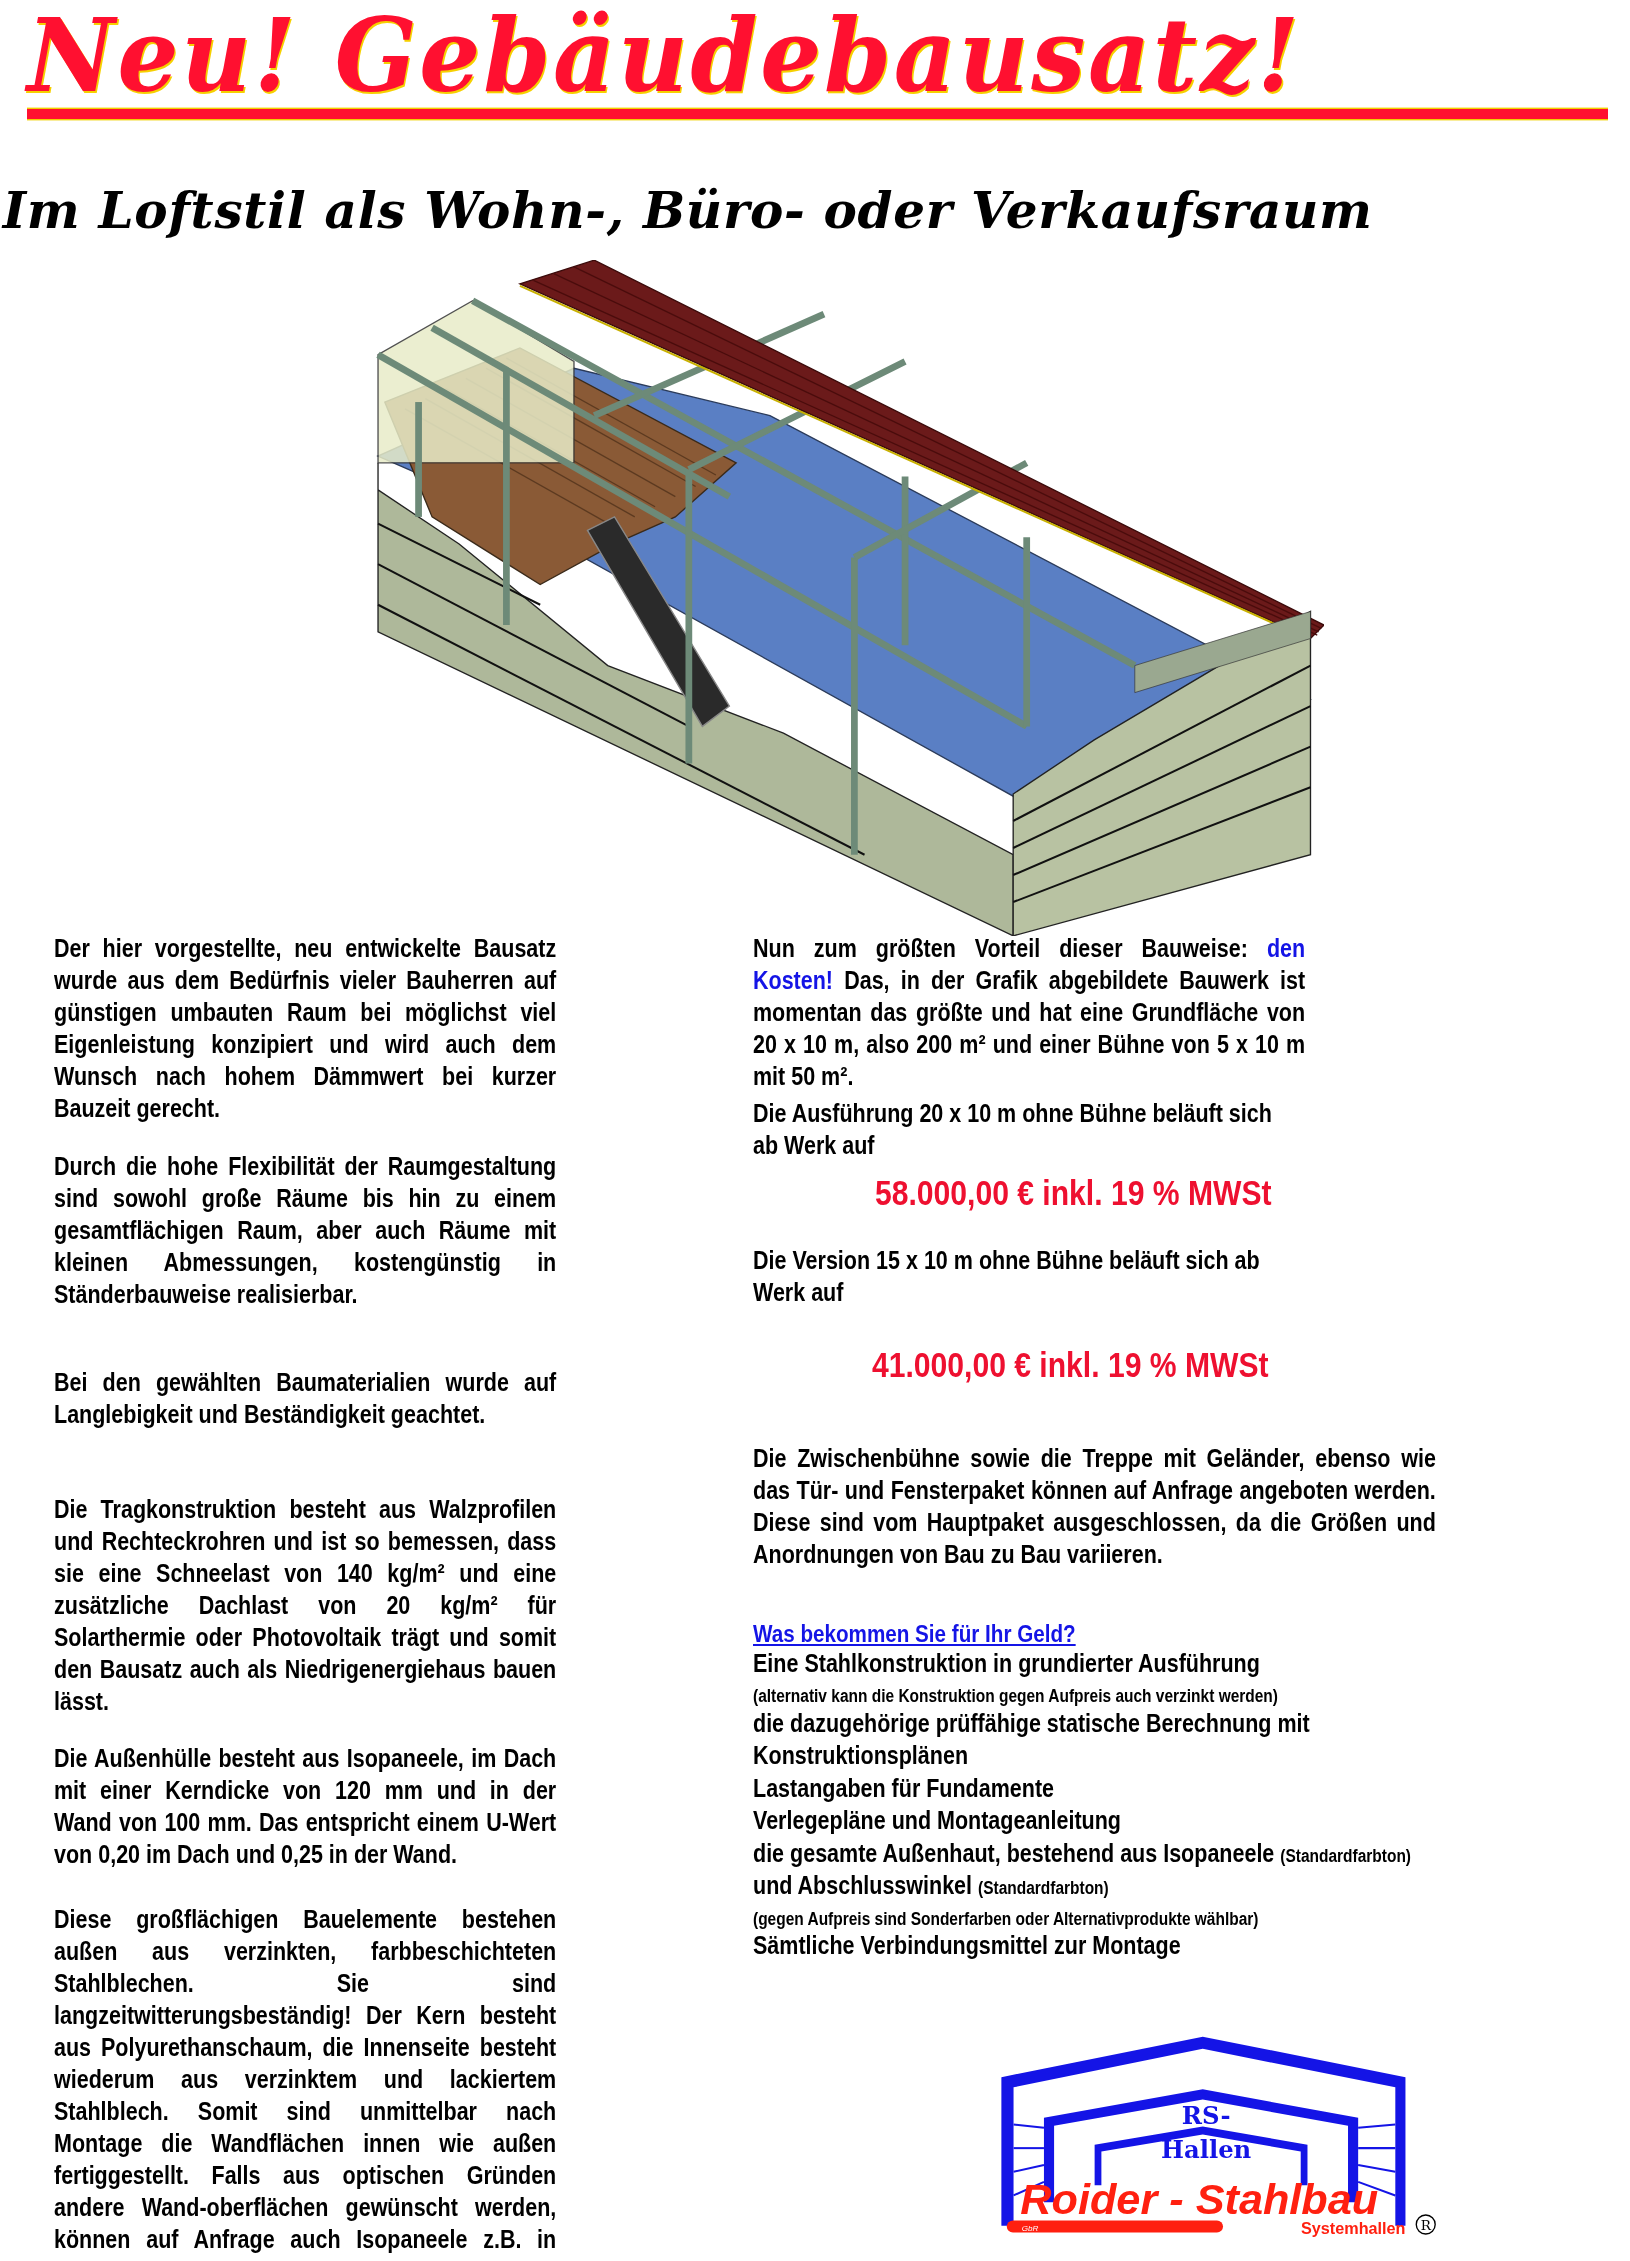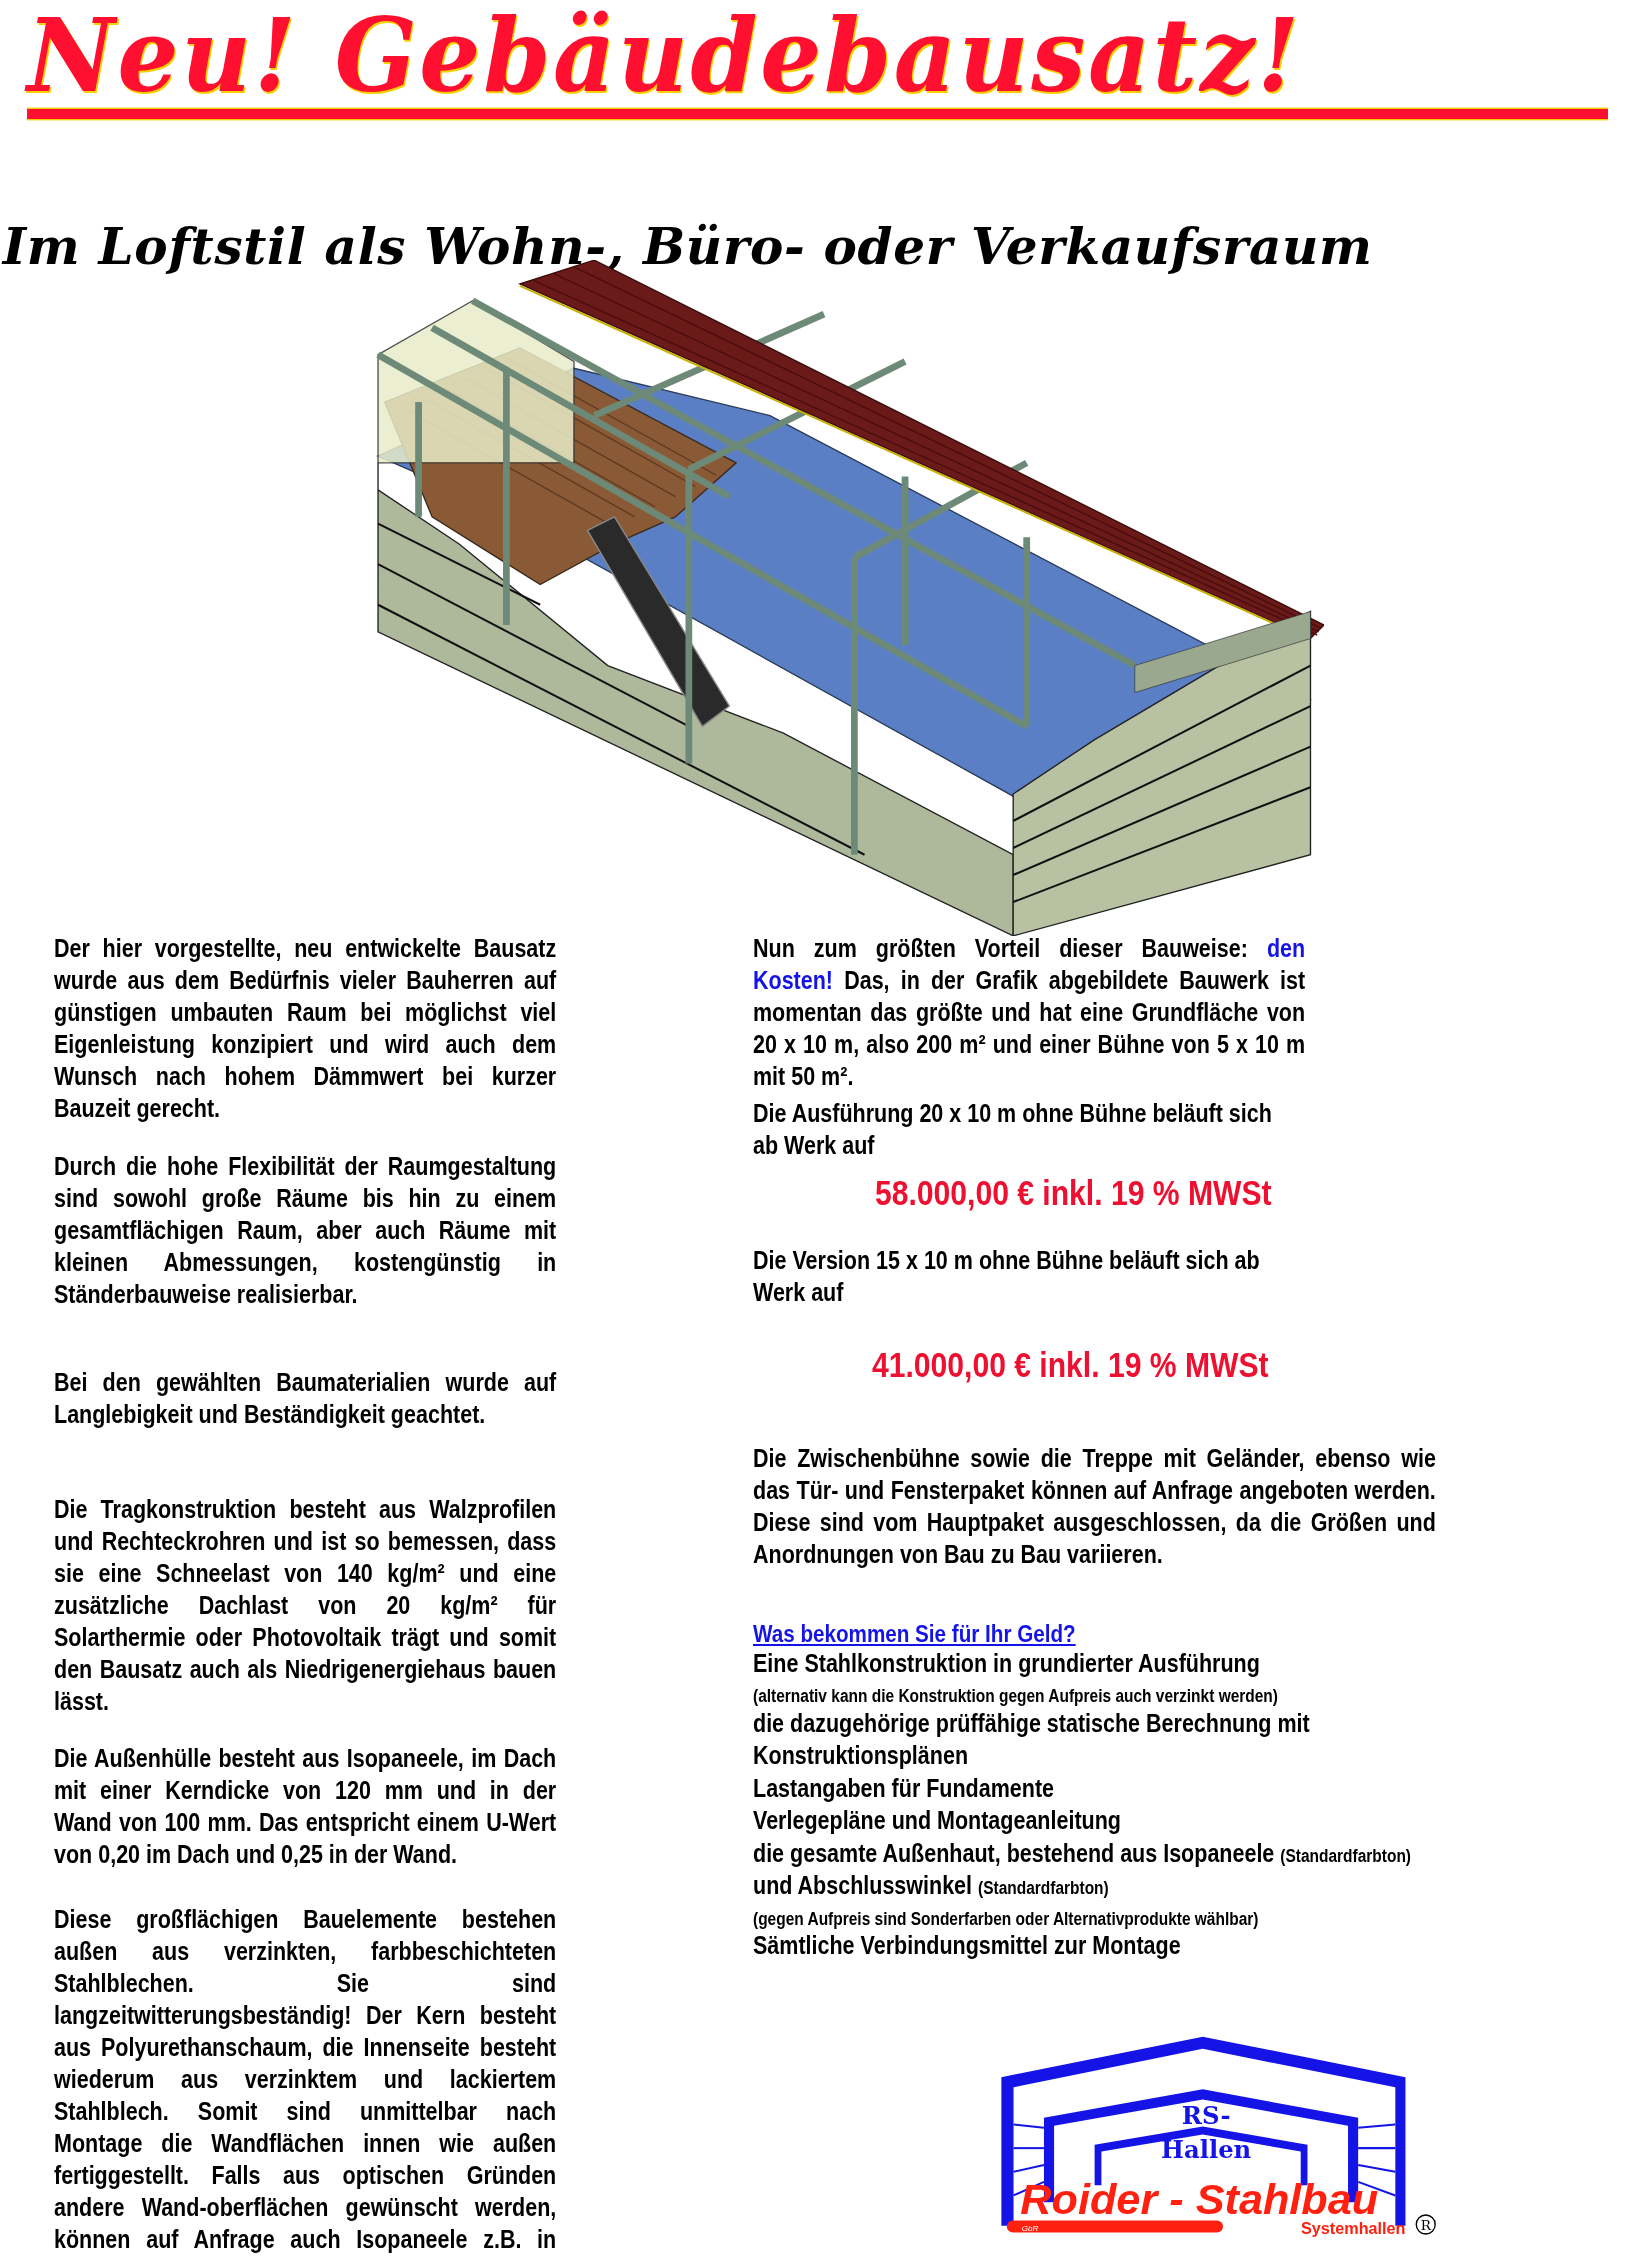--- a/index.html
+++ b/index.html
@@ -8,21 +8,21 @@
   .abs { position:absolute; }
   #headline { left:27px; top:0px; width:1594px; height:115px;
     font-family:"DejaVu Serif", serif; font-weight:bold; font-style:italic;
     font-size:96px; line-height:108px; color:#ff1030; letter-spacing:2.7px;
     transform:scaleY(1.05); transform-origin:top left; white-space:nowrap;
     text-shadow:1.4px 1.4px 0 #f6d000; }
   #headline-rule { left:27px; top:109px; width:1581px; height:9.5px; background:#ff1030;
     box-shadow:0 -1.4px 0 #f0d000, 0 1.4px 0 #f0d000; }
   #subheadline { left:2.7px; top:177px; width:1628px; height:68px;
     font-family:"DejaVu Serif", serif; font-weight:bold; font-style:italic;
-    font-size:50px; line-height:68px; color:#000; white-space:nowrap; letter-spacing:0.7px;margin-top:36px; }
+    font-size:50px; line-height:68px; color:#000; white-space:nowrap; letter-spacing:0.7px; }
   #illustration { left:351px; top:260px; width:973px; height:676px; }
   .col-text { font-weight:bold; font-size:25px; line-height:32px; text-align:justify;
     transform:scaleX(0.86); transform-origin:top left; }
   .col-left { left:54px; width:584px; }
   .col-right { left:753px; width:642px; }
   .price { color:#ee1030; font-weight:bold; font-size:35px; line-height:41px;
     transform:scaleX(0.86); transform-origin:top left; white-space:nowrap; }
   .blue { color:#1414e6; }
   #offer-heading { left:753px; top:1620px; font-size:24px; font-weight:bold; color:#1414e6;
     text-decoration:underline; transform:scaleX(0.86); transform-origin:top left; white-space:nowrap; }

